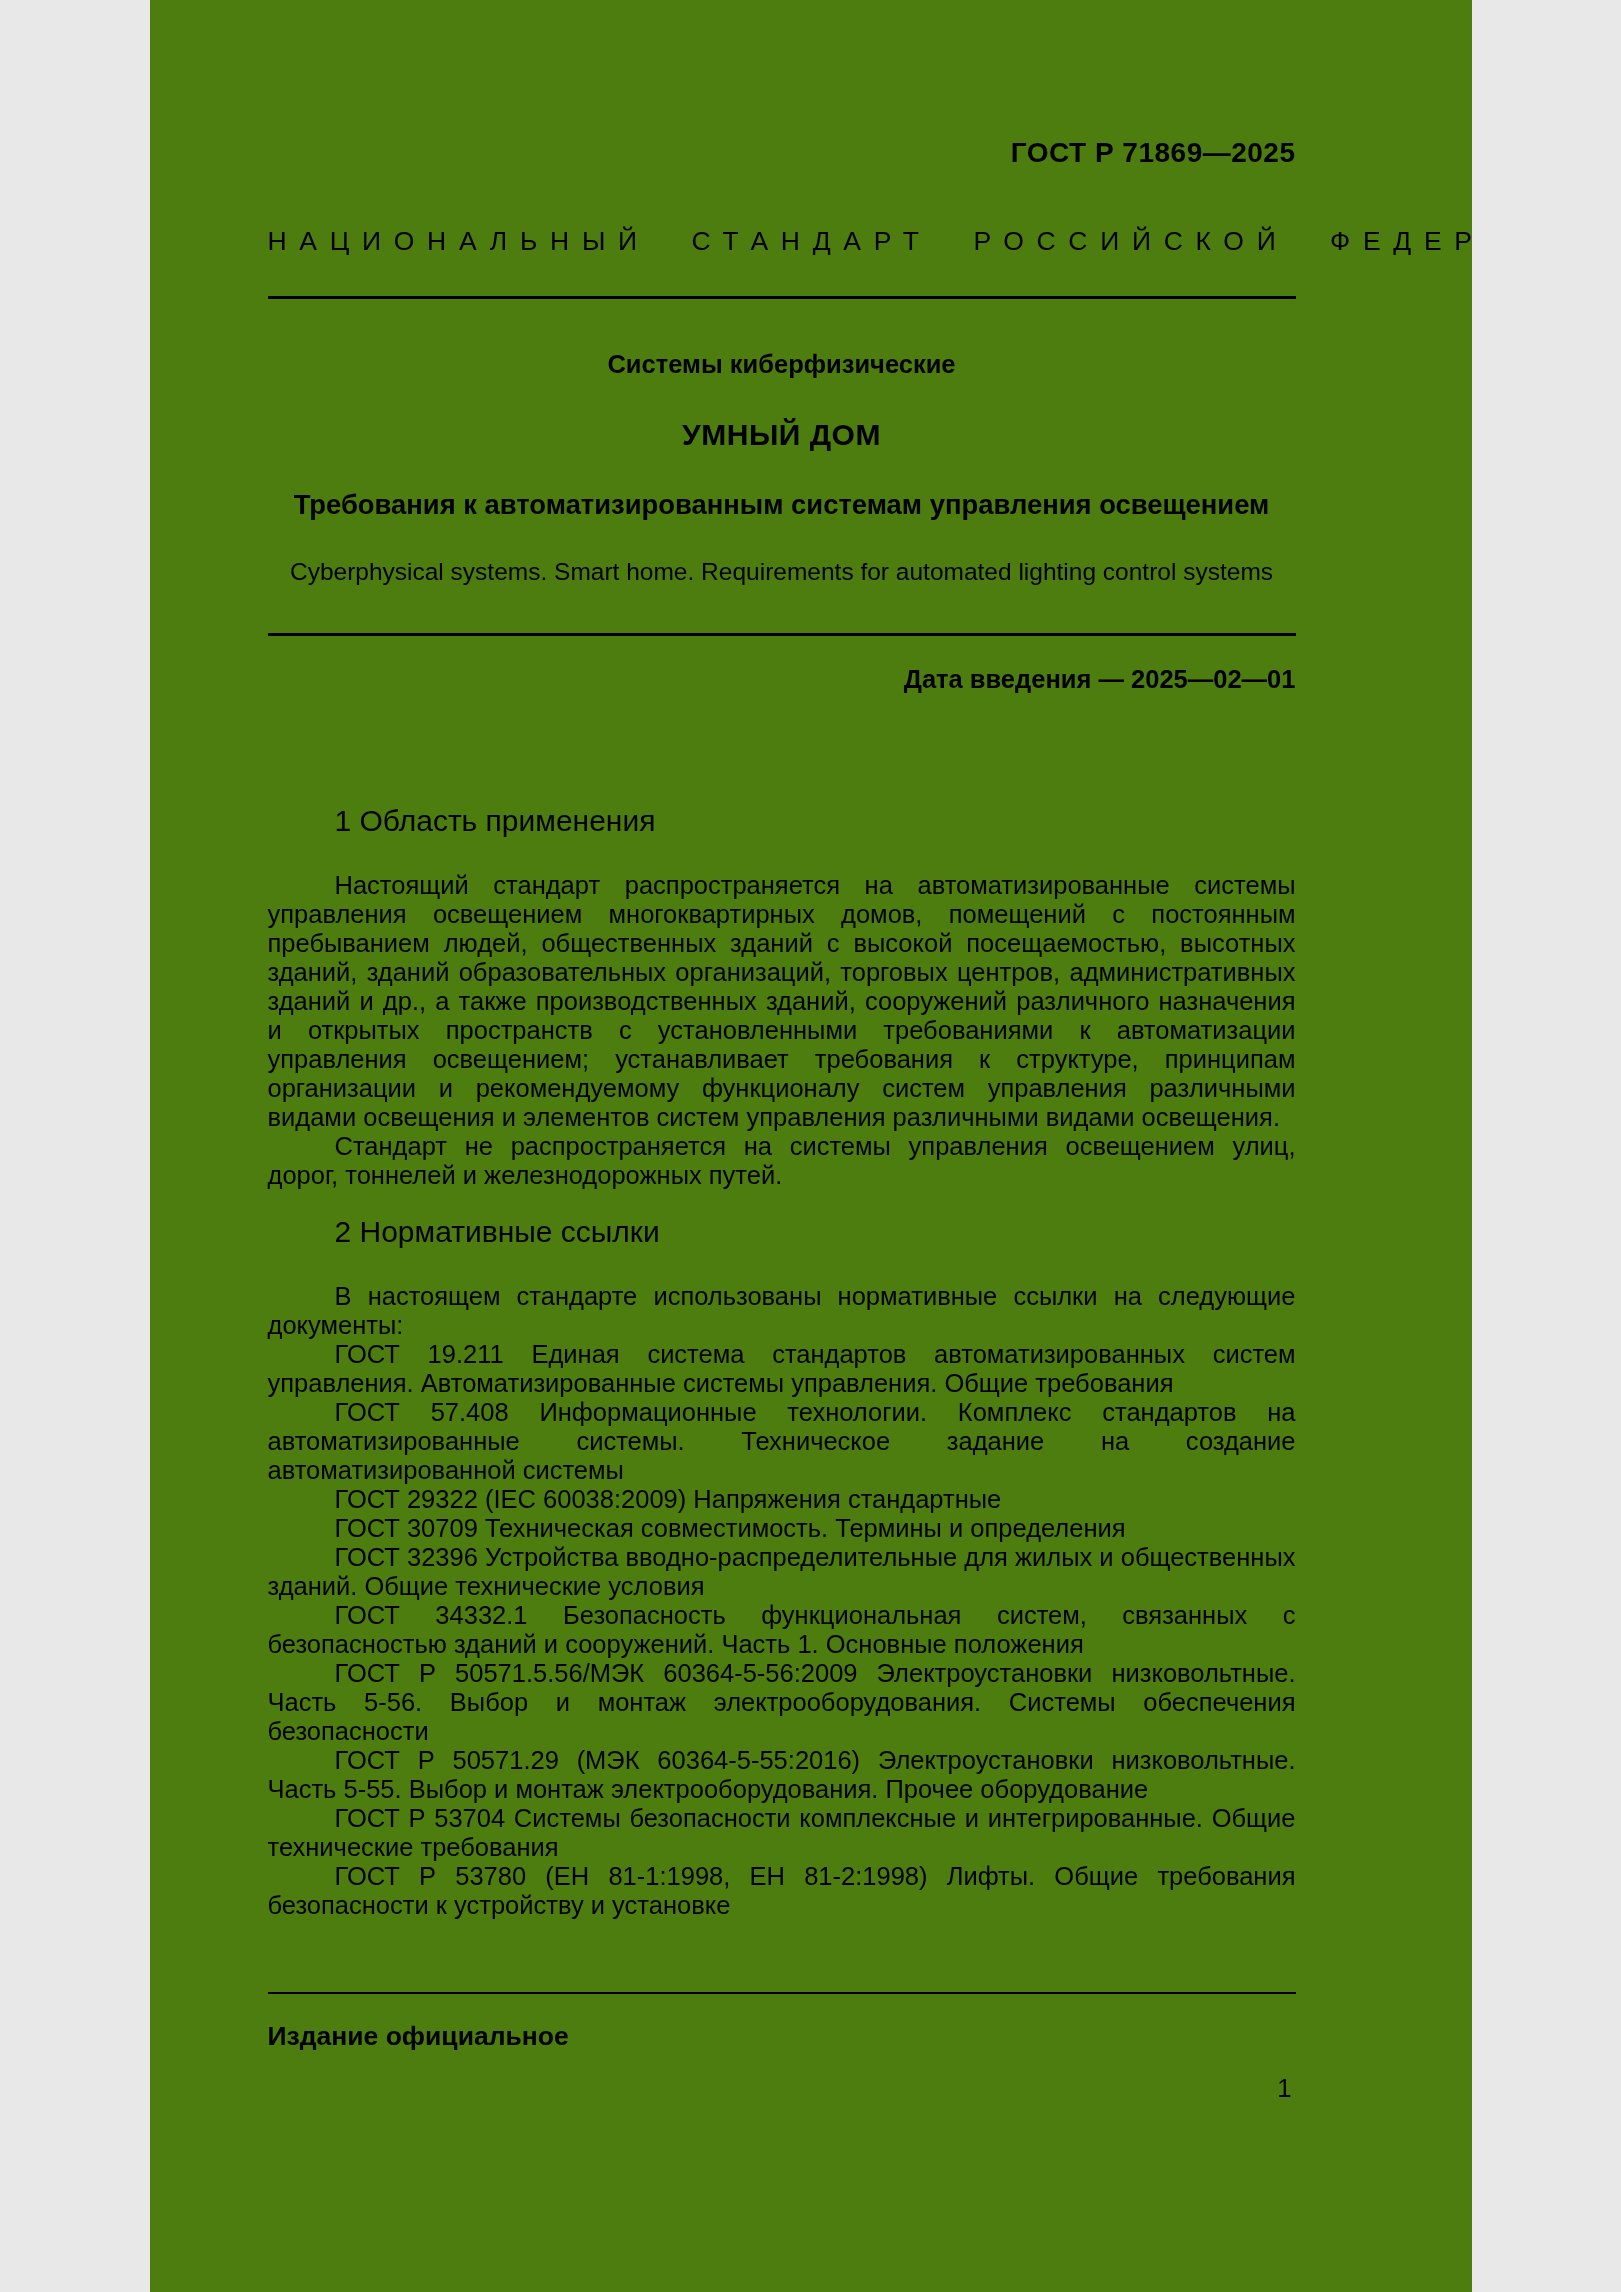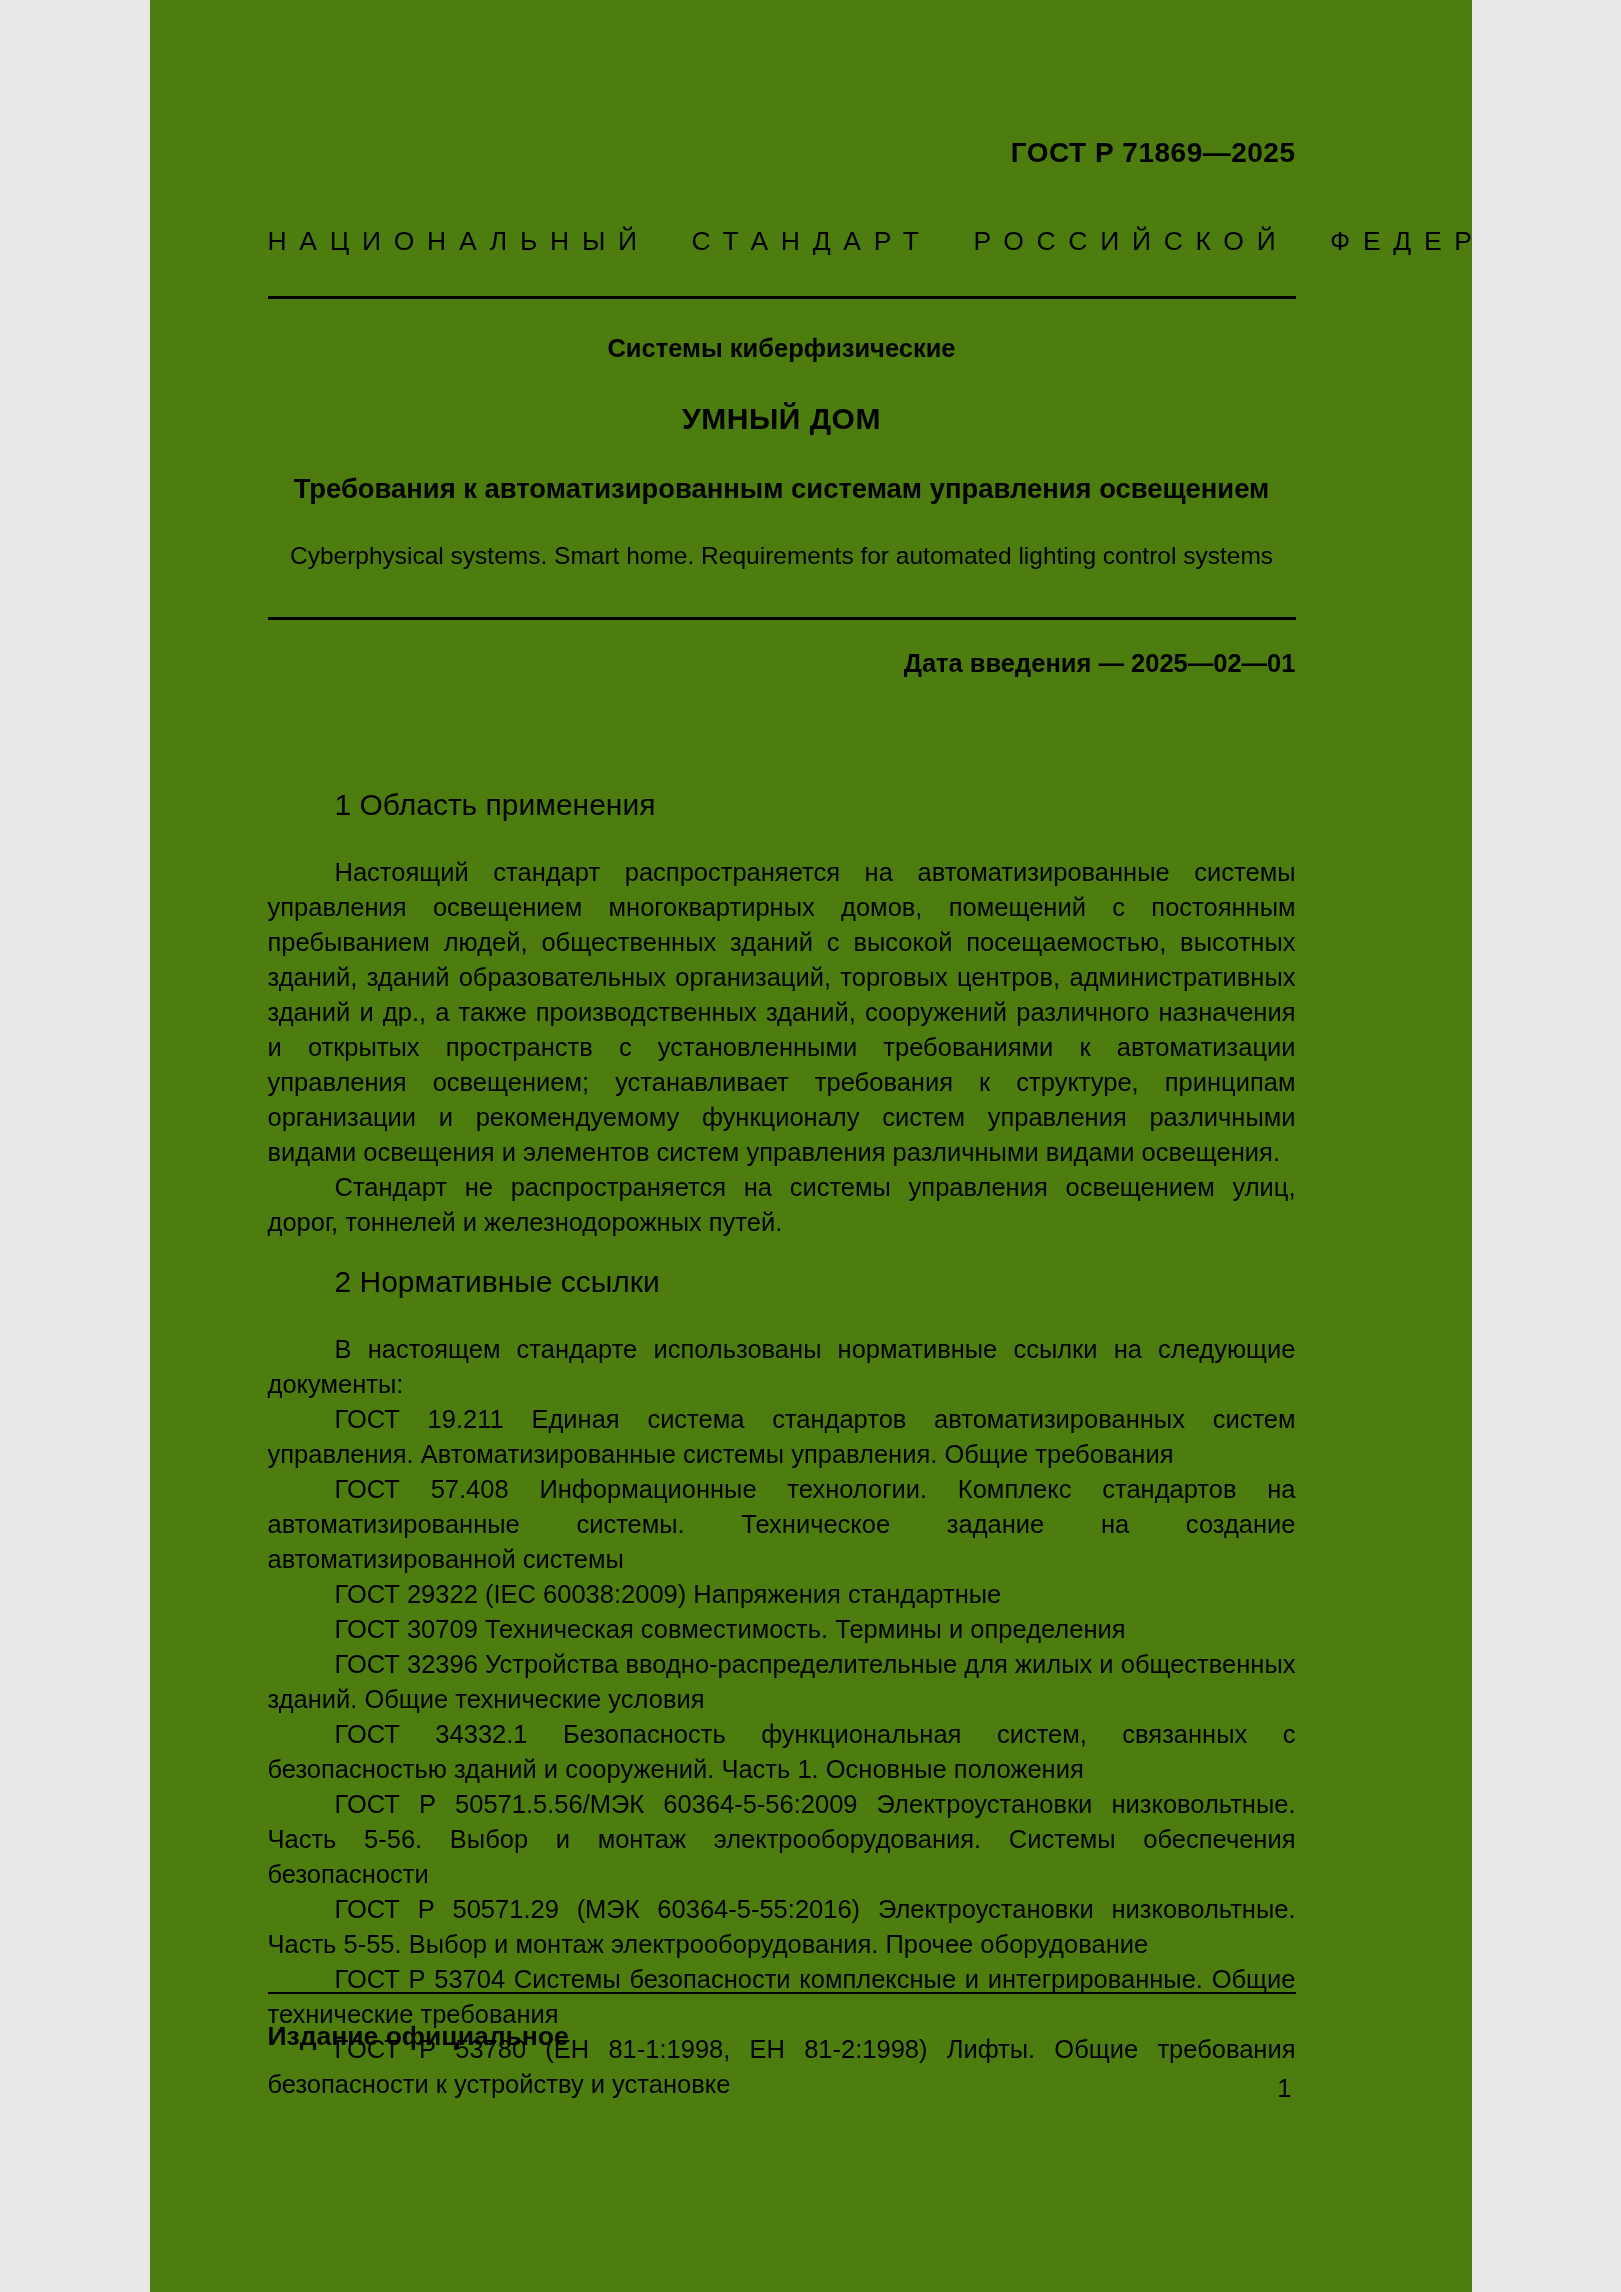--- a/index.html
+++ b/index.html
@@ -42,21 +42,21 @@
     border: none;
     border-top: 3.9px solid #000;
     margin: 0;
     height: 0;
   }
   .rule.thin {
     border-top-width: 2.9px;
   }
   .title-block {
     text-align: center;
-    padding: 35px 0 47px 0;
+    padding: 51px 0 47px 0;
   }
   .title-subject {
     font-size: 25.5px;
     font-weight: bold;
     margin-bottom: 39px;
   }
   .title-main {
     font-size: 30px;
     font-weight: bold;
     margin-bottom: 37px;
@@ -83,21 +83,21 @@
     margin: 0 0 33px 67px;
   }
   .section-heading.first {
     margin-top: 110px;
   }
   .section-heading.second {
     margin-top: 25px;
   }
   p.body-para {
     font-size: 25.5px;
-    line-height: 35px;
+    line-height: 29px;
     text-align: justify;
     text-indent: 67px;
     margin: 0;
   }
   .footer-rule {
     position: absolute;
     left: 118px;
     right: 176px;
     top: 1992px;
   }

